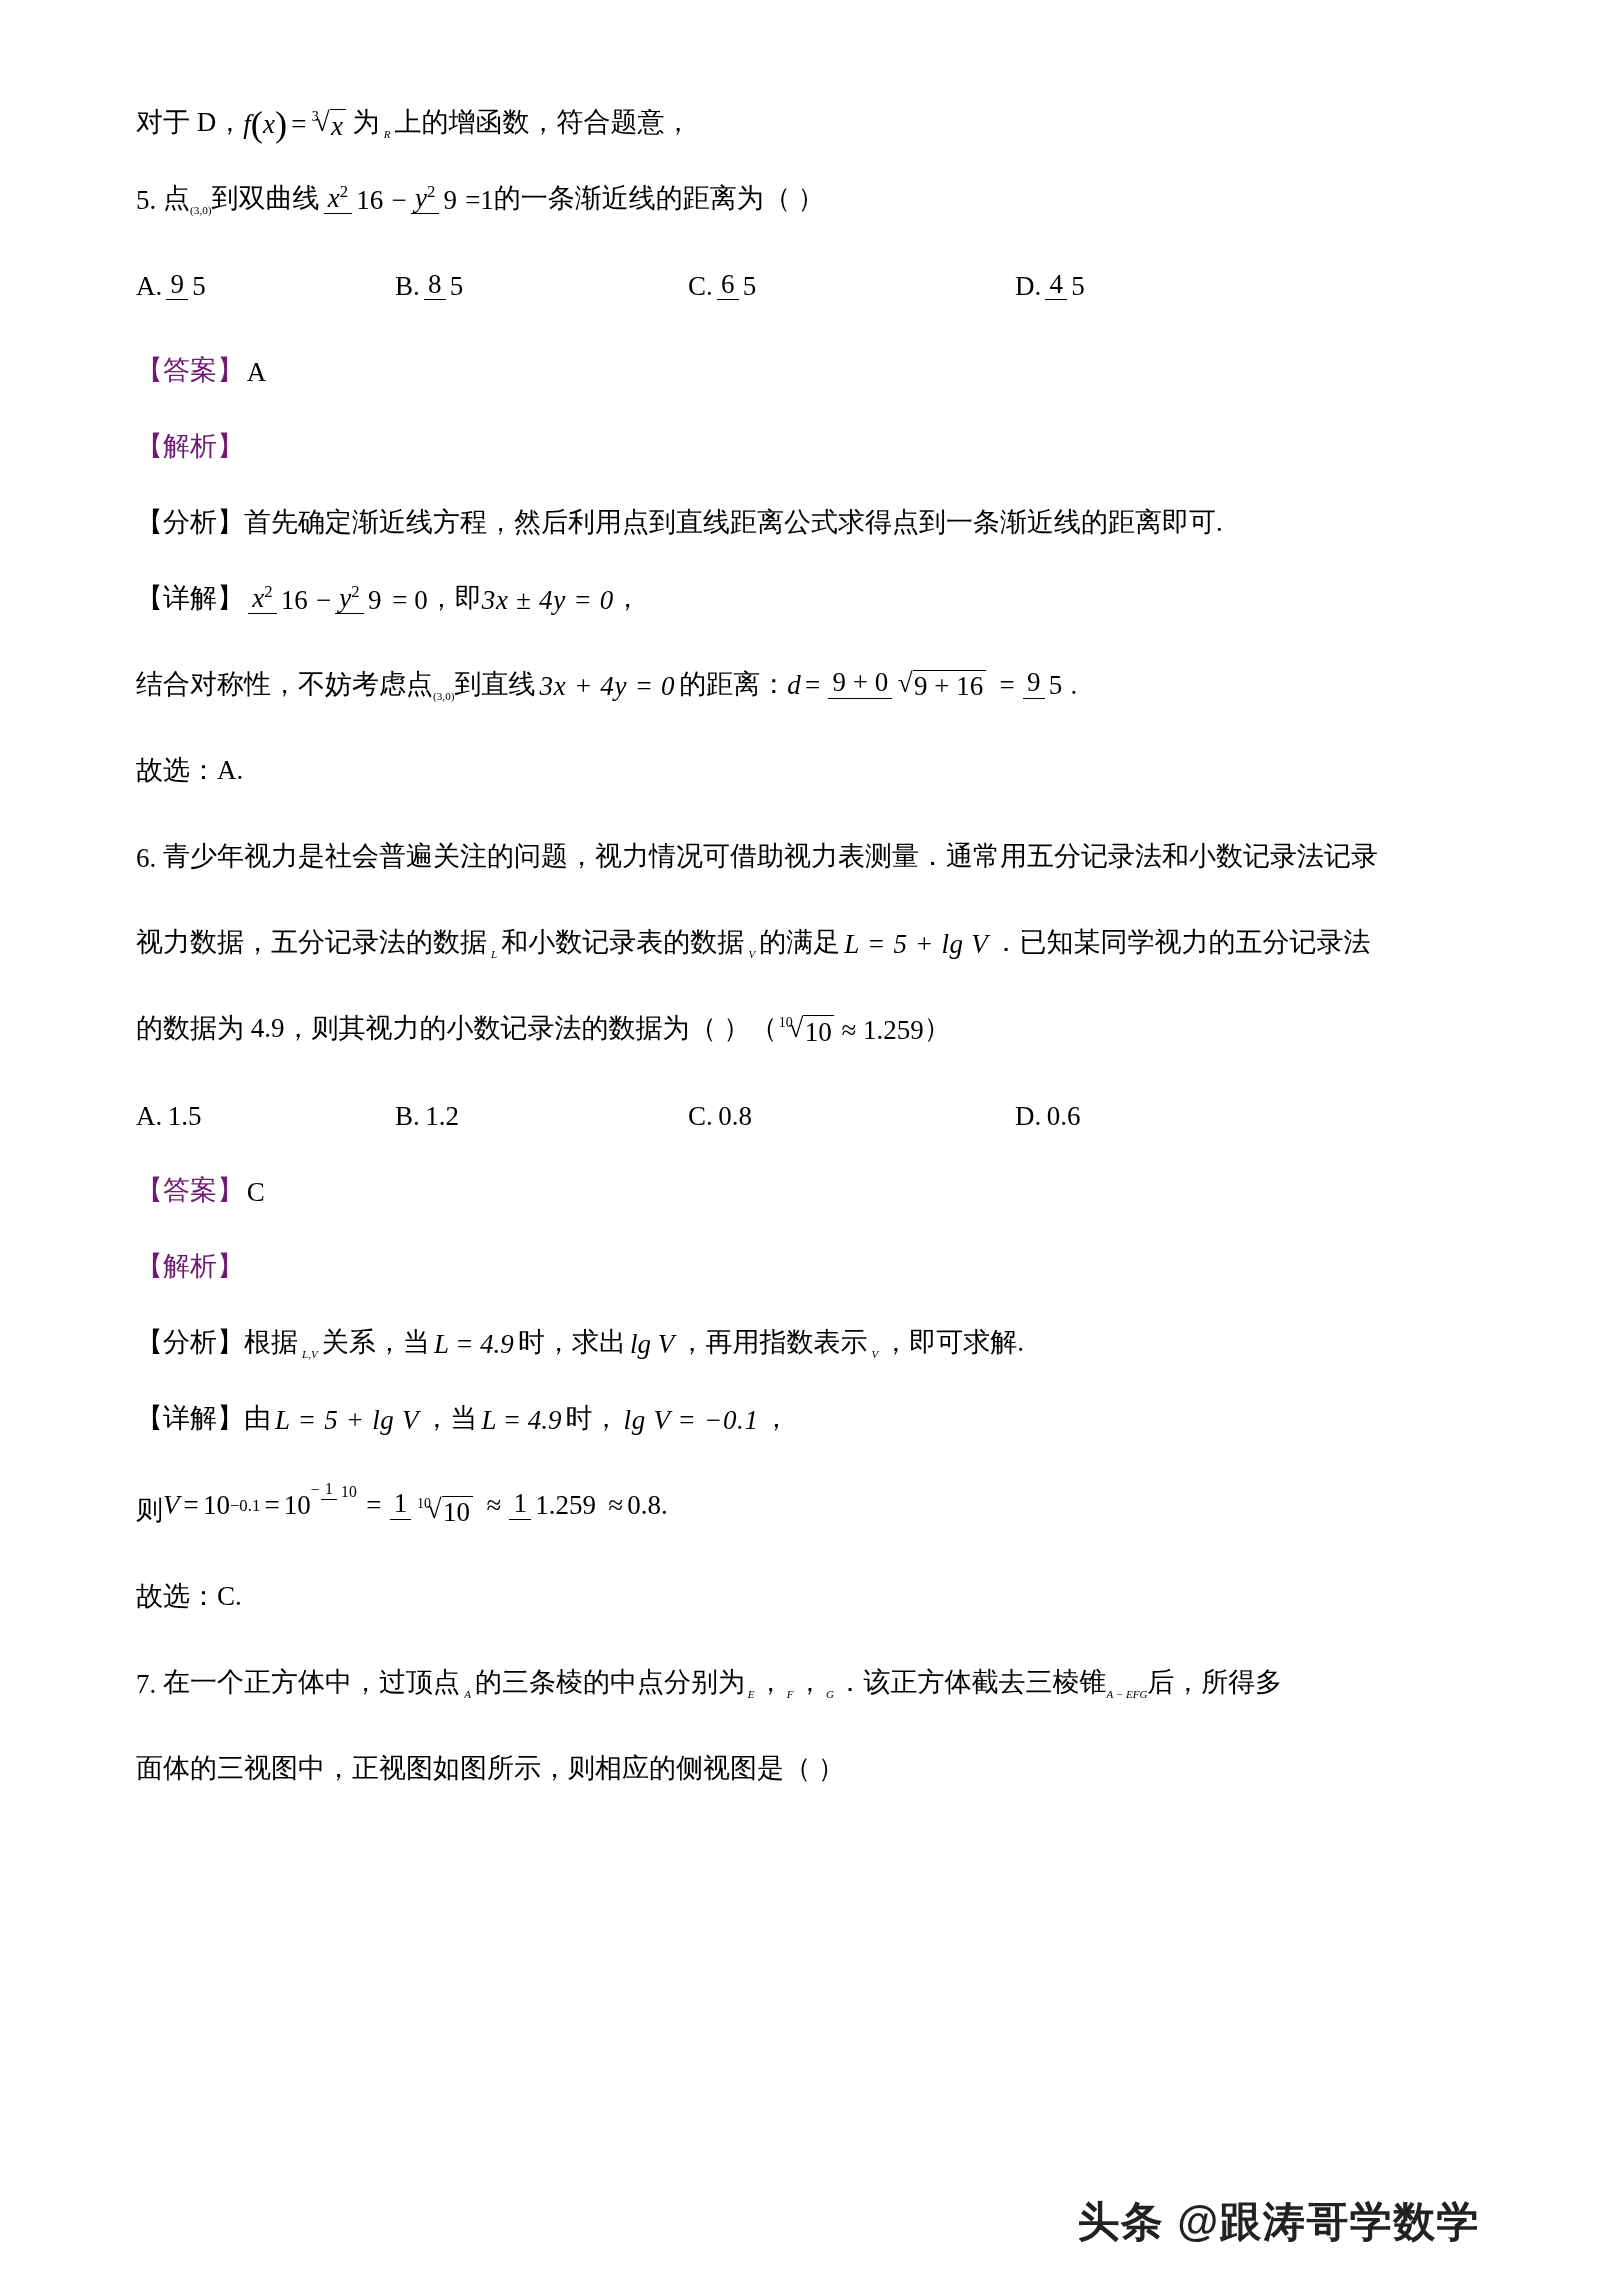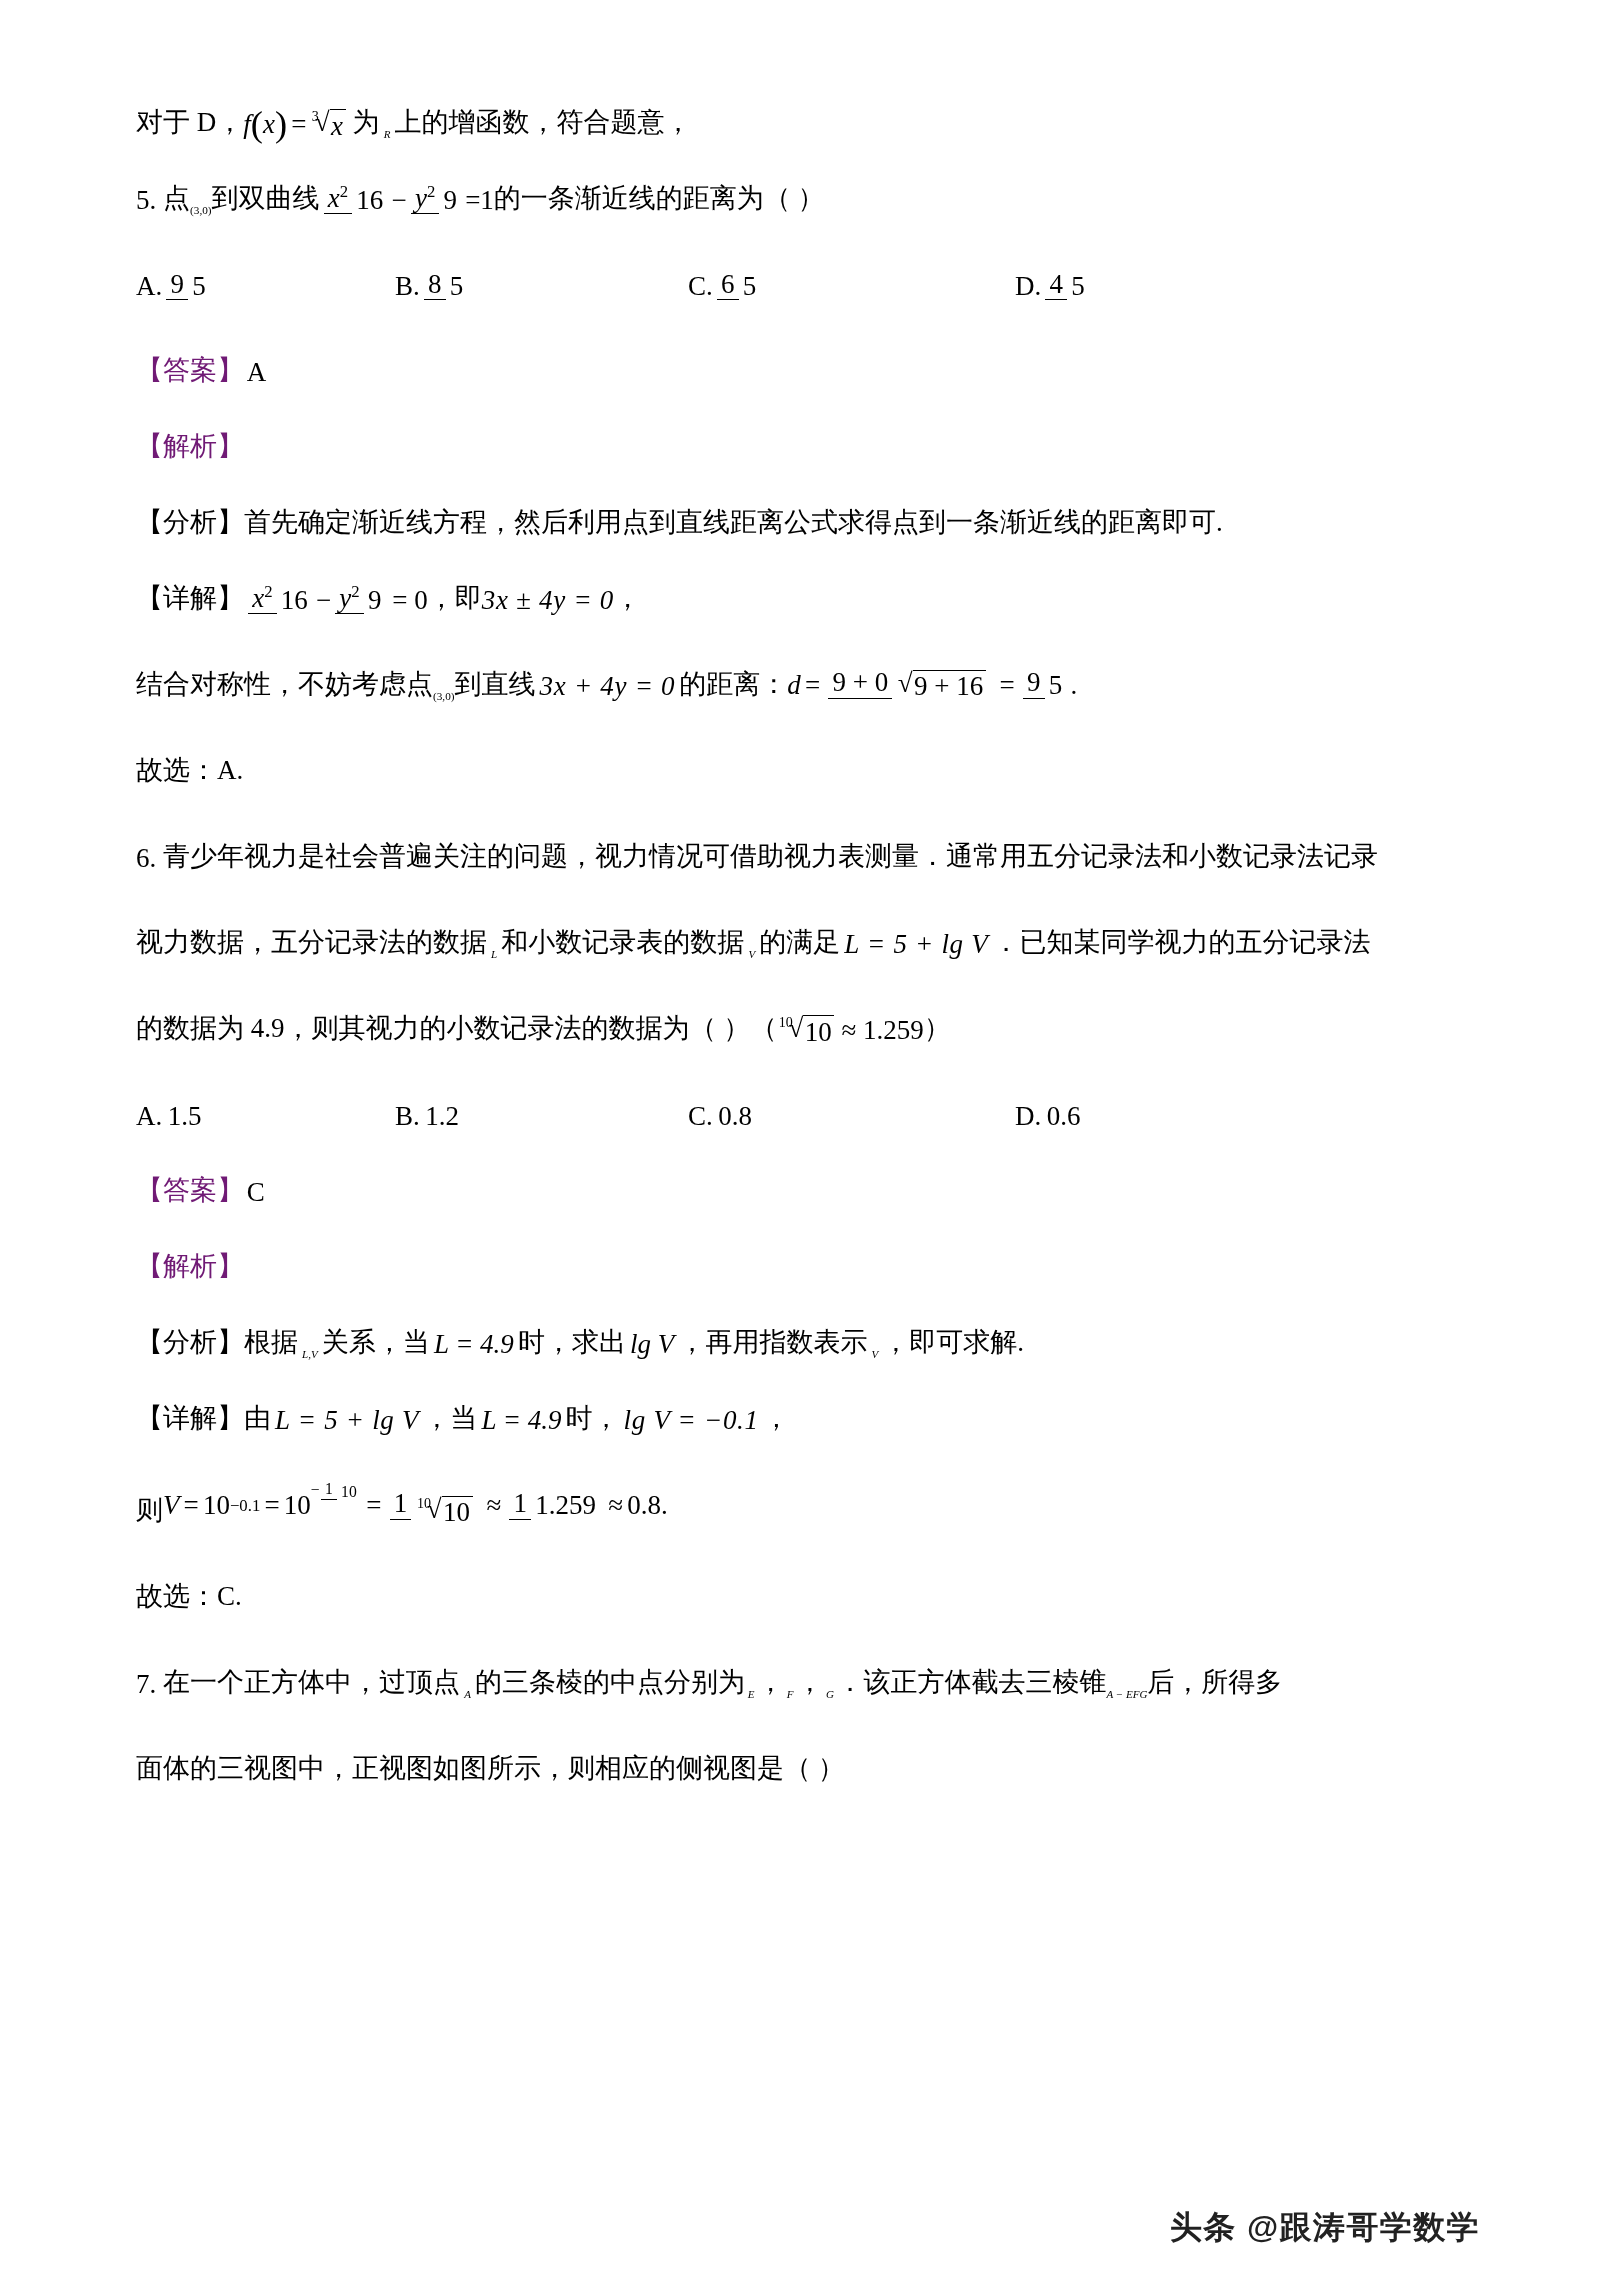--- a/index.html
+++ b/index.html
@@ -79,21 +79,21 @@
     line-height: 1.05;
   }
 
   .opt-row { display: flex; align-items: flex-end; }
   .opt { display: flex; align-items: center; font-size: 27px; }
 
   .watermark {
     position: absolute;
     right: 143px;
     bottom: 45px;
-    font-size: 32px;
+    font-size: 42px;
     font-weight: bold;
     color: #111;
     font-family: "Liberation Sans", "DejaVu Sans", sans-serif;
     letter-spacing: 1.4px;
     opacity: 0.93;
     white-space: nowrap;
   }
 </style>
 </head>
 <body>

